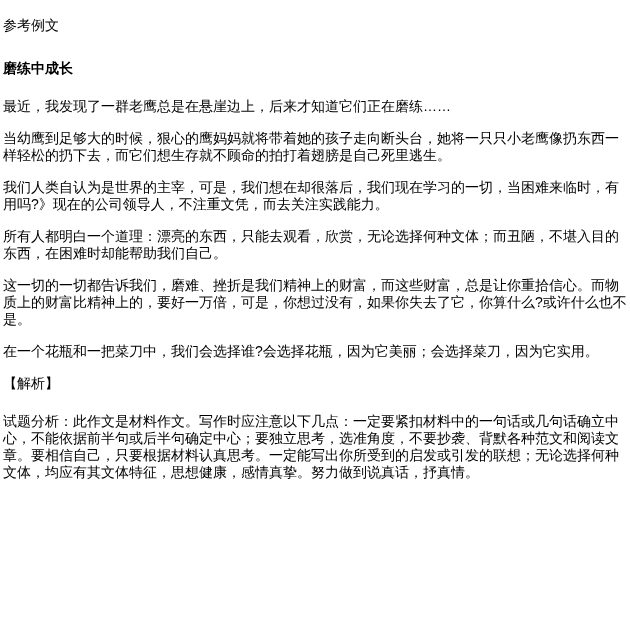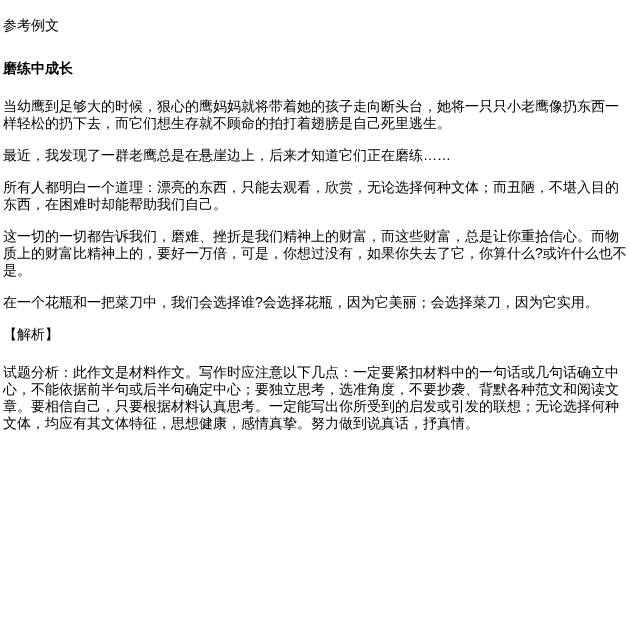--- a/index.html
+++ b/index.html
@@ -38,22 +38,23 @@
   }
 </style>
 </head>
 <body>
 
 <div class="page">
   <p class="heading">参考例文</p>
 
   <p class="essay-title">磨练中成长</p>
 
+  <p>最近，我发现了一群老鹰总是在悬崖边上，后来才知道它们正在磨练……</p>
   <p>当幼鹰到足够大的时候，狠心的鹰妈妈就将带着她的孩子走向断头台，她将一只只小老鹰像扔东西一样轻松的扔下去，而它们想生存就不顾命的拍打着翅膀是自己死里逃生。</p>
-  <p>最近，我发现了一群老鹰总是在悬崖边上，后来才知道它们正在磨练……</p>
+  <p>我们人类自认为是世界的主宰，可是，我们想在却很落后，我们现在学习的一切，当困难来临时，有用吗?》现在的公司领导人，不注重文凭，而去关注实践能力。</p>
   <p>所有人都明白一个道理：漂亮的东西，只能去观看，欣赏，无论选择何种文体；而丑陋，不堪入目的东西，在困难时却能帮助我们自己。</p>
   <p>这一切的一切都告诉我们，磨难、挫折是我们精神上的财富，而这些财富，总是让你重拾信心。而物质上的财富比精神上的，要好一万倍，可是，你想过没有，如果你失去了它，你算什么?或许什么也不是。</p>
   <p>在一个花瓶和一把菜刀中，我们会选择谁?会选择花瓶，因为它美丽；会选择菜刀，因为它实用。</p>
 
   <p class="analysis-label">【解析】</p>
 
   <p>试题分析：此作文是材料作文。写作时应注意以下几点：一定要紧扣材料中的一句话或几句话确立中心，不能依据前半句或后半句确定中心；要独立思考，选准角度，不要抄袭、背默各种范文和阅读文章。要相信自己，只要根据材料认真思考。一定能写出你所受到的启发或引发的联想；无论选择何种文体，均应有其文体特征，思想健康，感情真挚。努力做到说真话，抒真情。</p>
 </div>
 
 </body></html>

